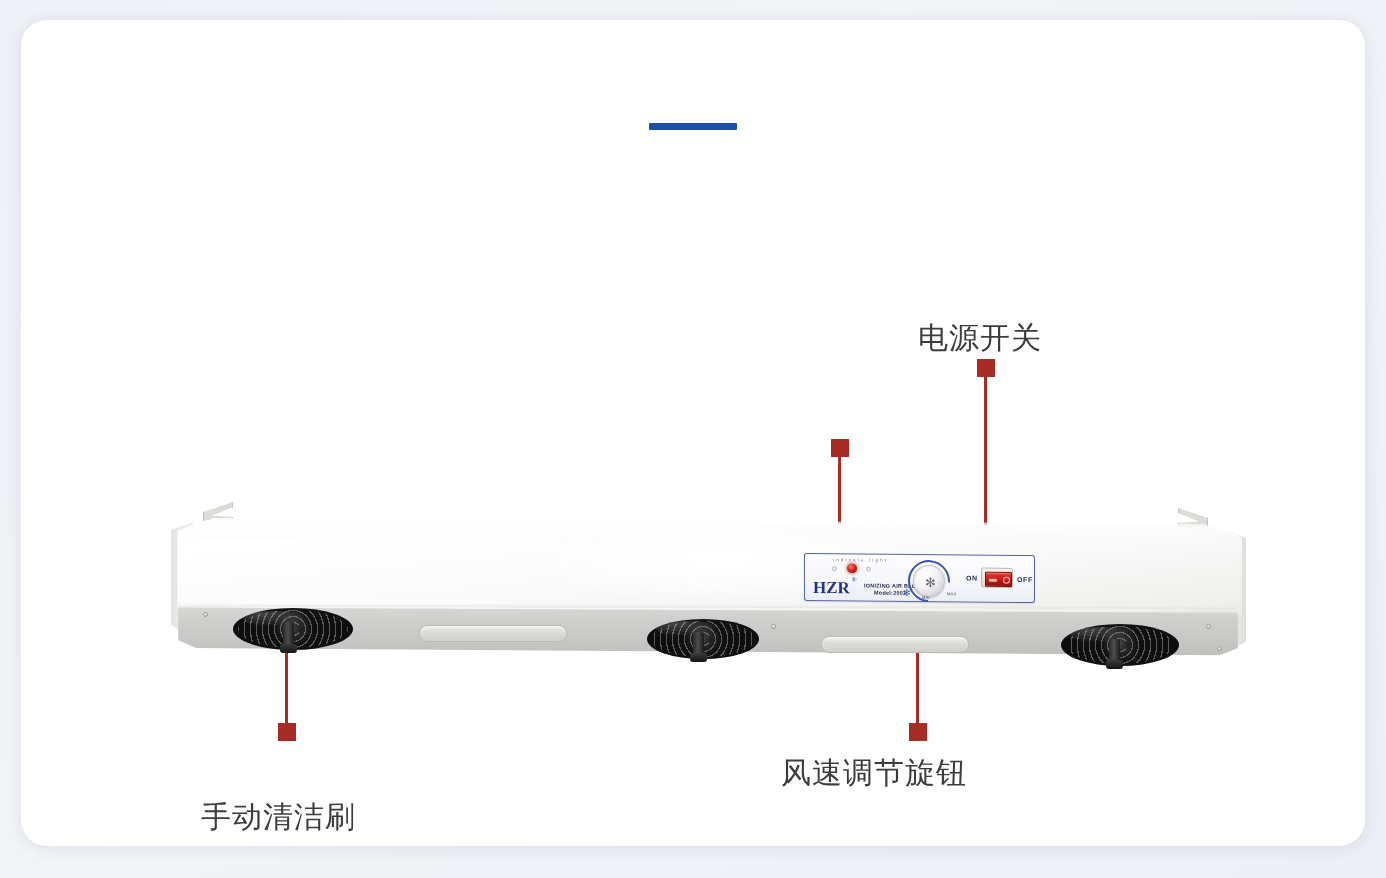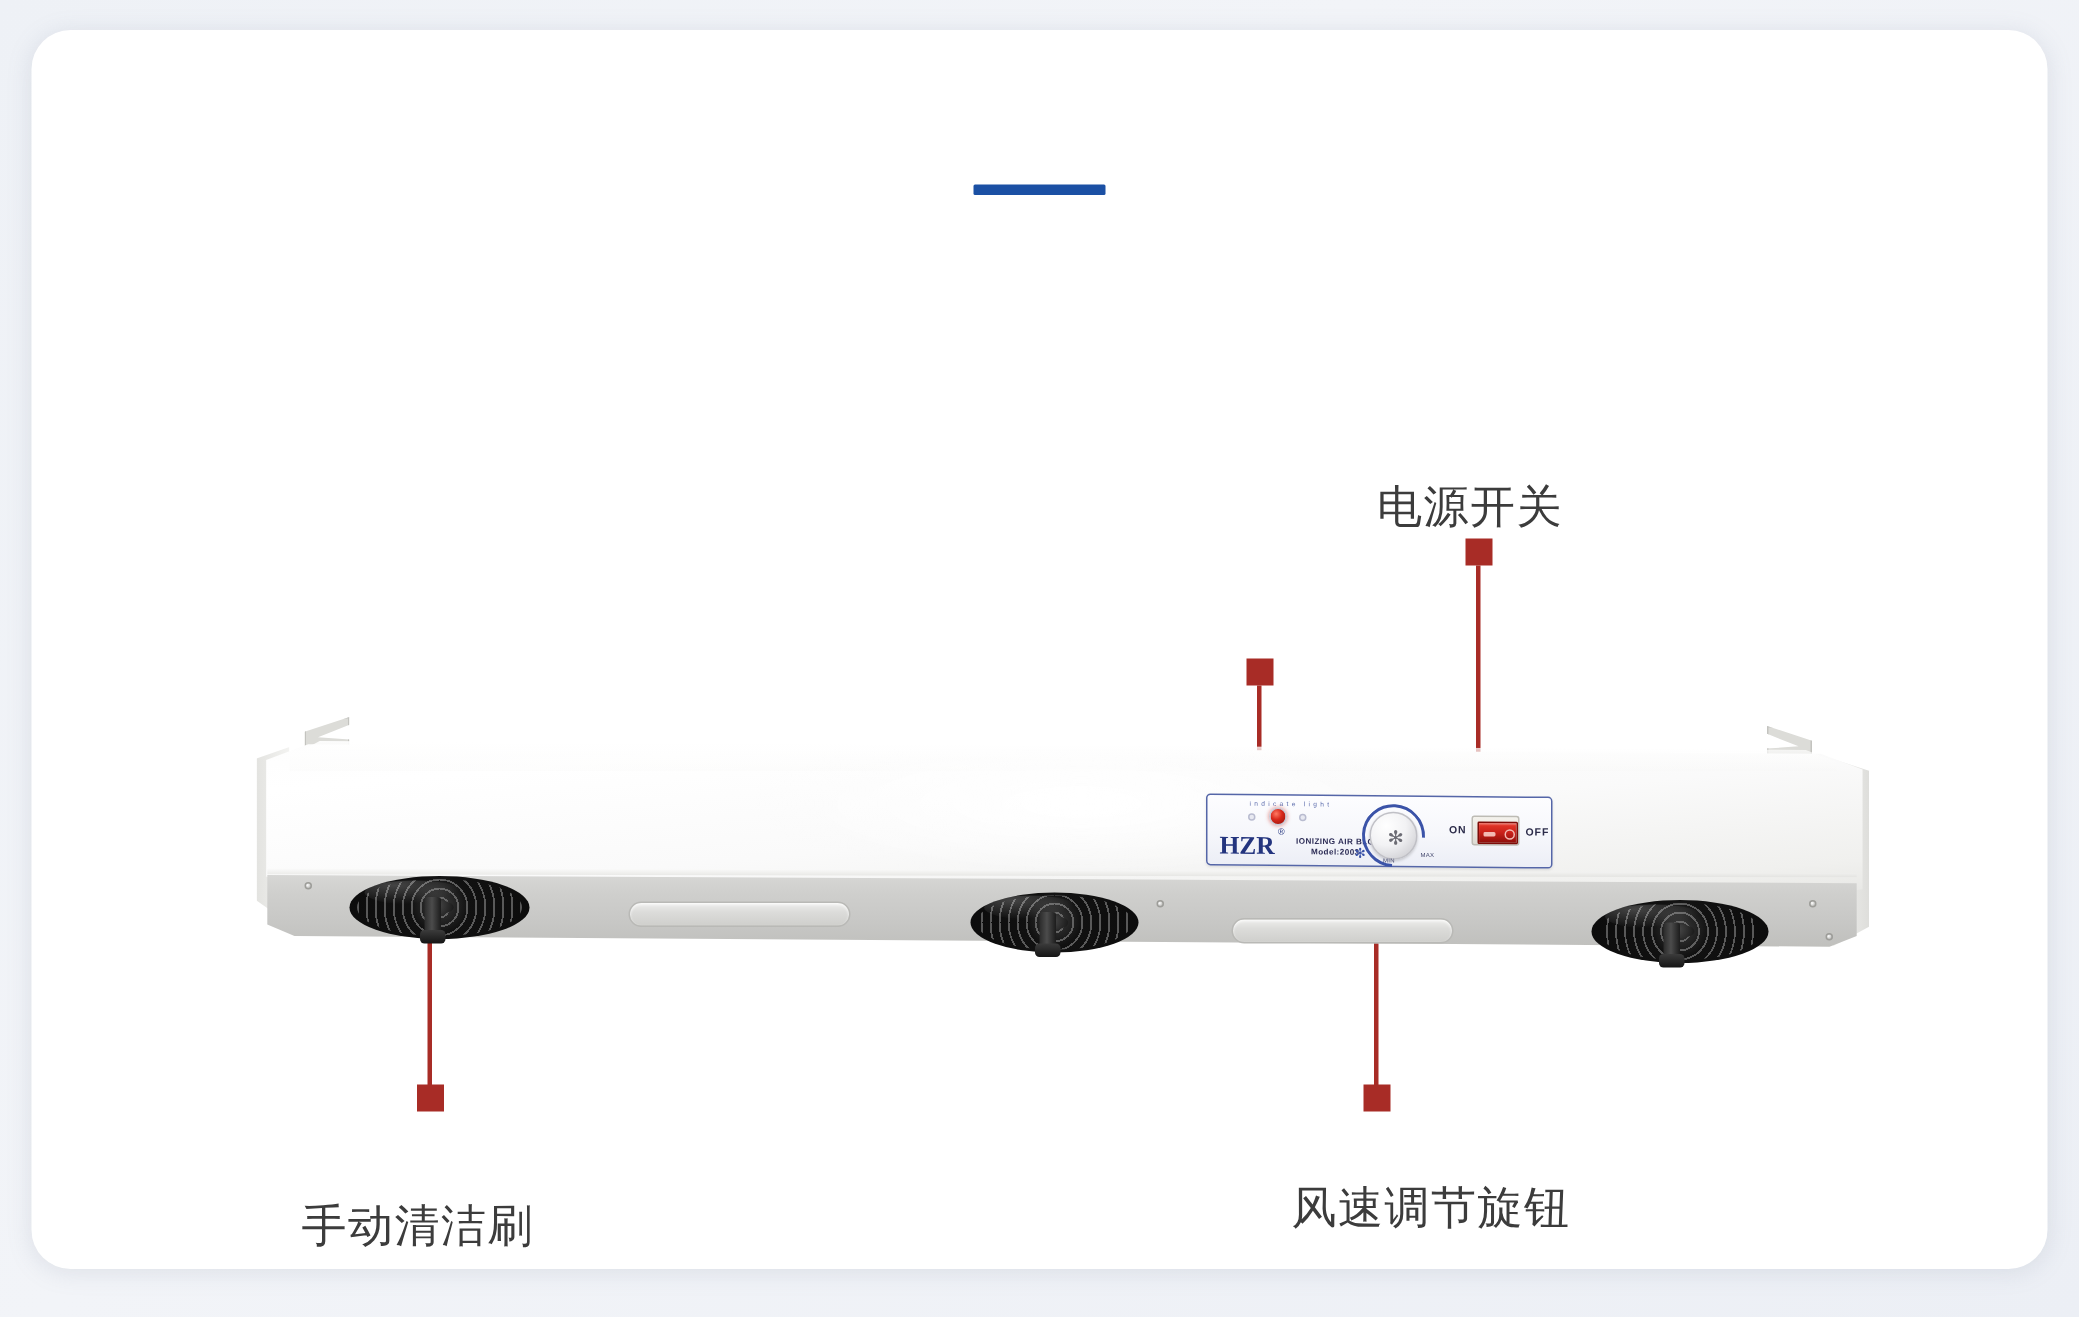--- a/index.html
+++ b/index.html
@@ -73,28 +73,28 @@
   #line-power       { left: 963px; top: 357px; height: 190px; }
 
   #label-indicator  { left: 731px; top: 378px; }
   #dot-indicator    { left: 810px; top: 419px; }
   #line-indicator   { left: 817px; top: 437px; height: 92px; }
 
   #label-brush      { left: 180px; top: 733px; margin-top: 44px; }
   #dot-brush        { left: 257px; top: 703px; }
   #line-brush       { left: 264px; top: 585px; height: 120px; }
 
-  #label-knob       { left: 840px; top: 733px; margin-top: 32px; }
+  #label-knob       { left: 760px; top: 733px; }
   #dot-knob         { left: 888px; top: 703px; }
   #line-knob        { left: 895px; top: 545px; height: 160px; }
 
   
   #device {
     position: absolute;
-    left: 150px; top: 450px;
+    left: 150px; top: 474px;
     width: 1075px; height: 170px;
   }
 
   
   #body-top {
     position: absolute;
     left: 0; top: 22px;
     width: 1075px; height: 105px;
     background: linear-gradient(175deg,#fdfdfd 0%,#ffffff 18%,#fafafa 55%,#f0f0ee 88%,#e7e7e4 100%);
     clip-path: polygon(0.6% 14%, 3.2% 4%, 97% 10%, 99.6% 20%, 99.6% 96%, 97% 100%, 3% 96%, 0.6% 88%);

